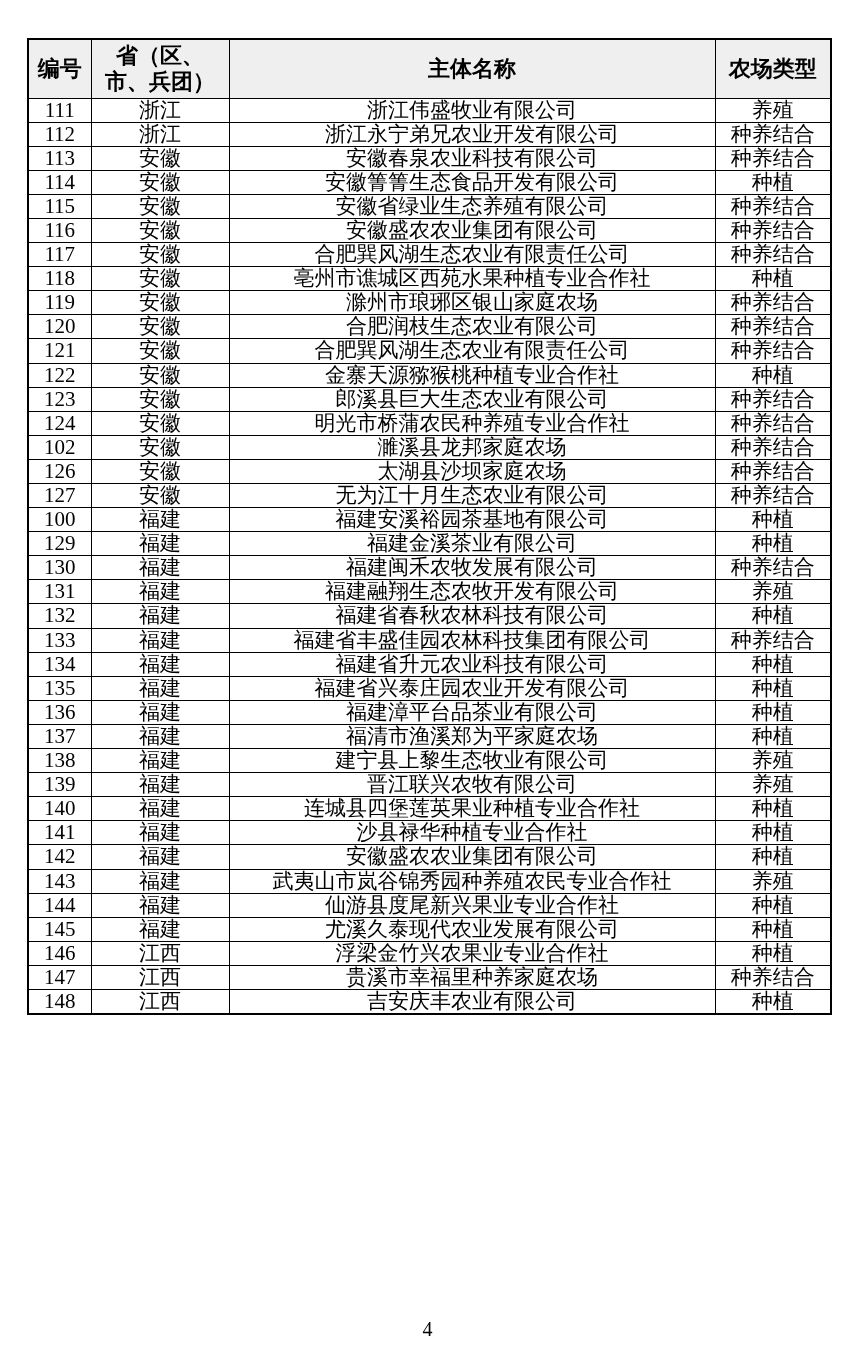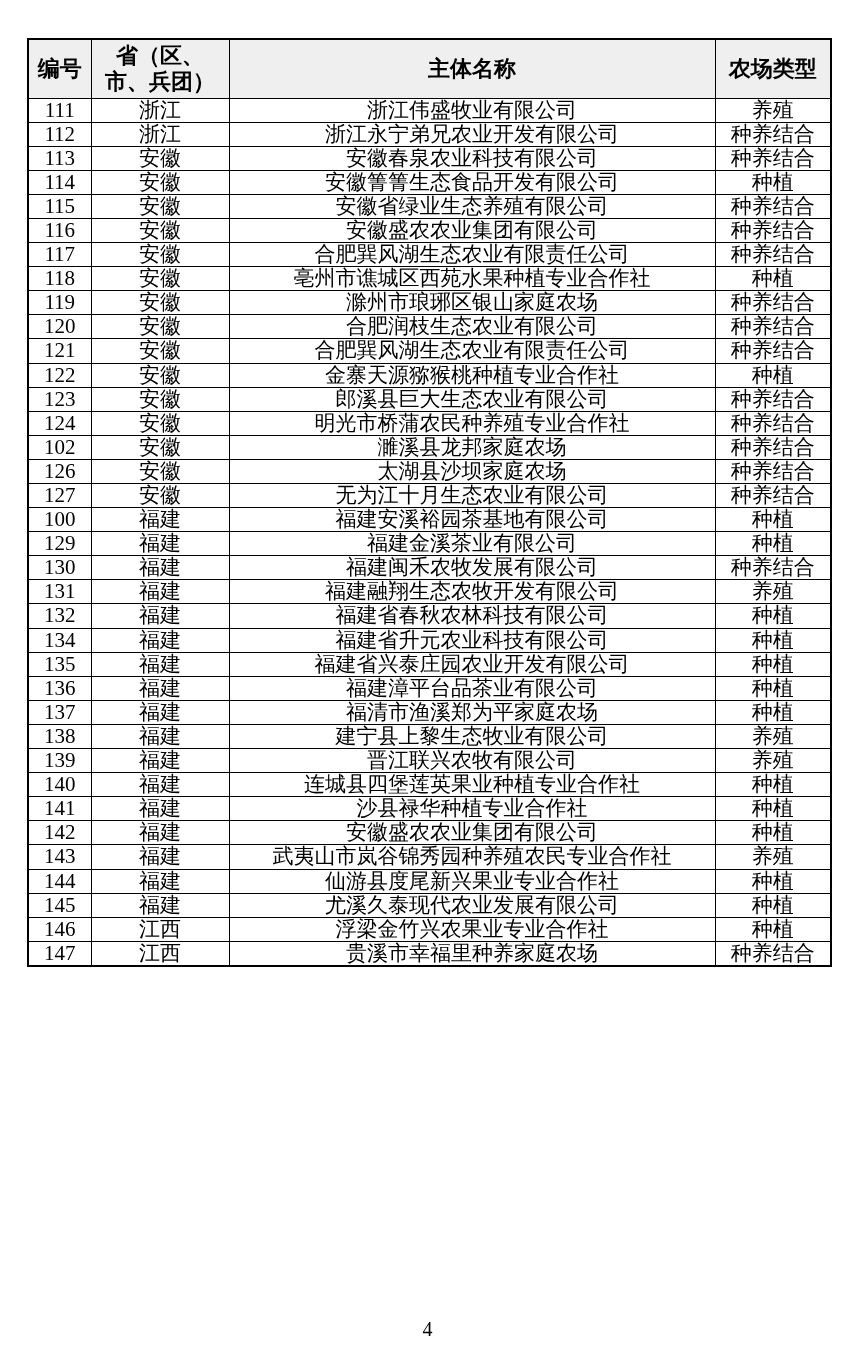--- a/index.html
+++ b/index.html
@@ -205,20 +205,26 @@
       <td>福建融翔生态农牧开发有限公司</td>
       <td>养殖</td>
     </tr>
         <tr>
       <td>132</td>
       <td>福建</td>
       <td>福建省春秋农林科技有限公司</td>
       <td>种植</td>
     </tr>
         <tr>
+      <td>133</td>
+      <td>福建</td>
+      <td>福建省丰盛佳园农林科技集团有限公司</td>
+      <td>种养结合</td>
+    </tr>
+        <tr>
       <td>134</td>
       <td>福建</td>
       <td>福建省升元农业科技有限公司</td>
       <td>种植</td>
     </tr>
         <tr>
       <td>135</td>
       <td>福建</td>
       <td>福建省兴泰庄园农业开发有限公司</td>
       <td>种植</td>
@@ -288,18 +294,24 @@
       <td>江西</td>
       <td>浮梁金竹兴农果业专业合作社</td>
       <td>种植</td>
     </tr>
         <tr>
       <td>147</td>
       <td>江西</td>
       <td>贵溪市幸福里种养家庭农场</td>
       <td>种养结合</td>
     </tr>
+        <tr>
+      <td>148</td>
+      <td>江西</td>
+      <td>吉安庆丰农业有限公司</td>
+      <td>种植</td>
+    </tr>
       </tbody>
   </table>
 
   <div class="page-number">4</div>
 
 </div>
 
 </body></html>

